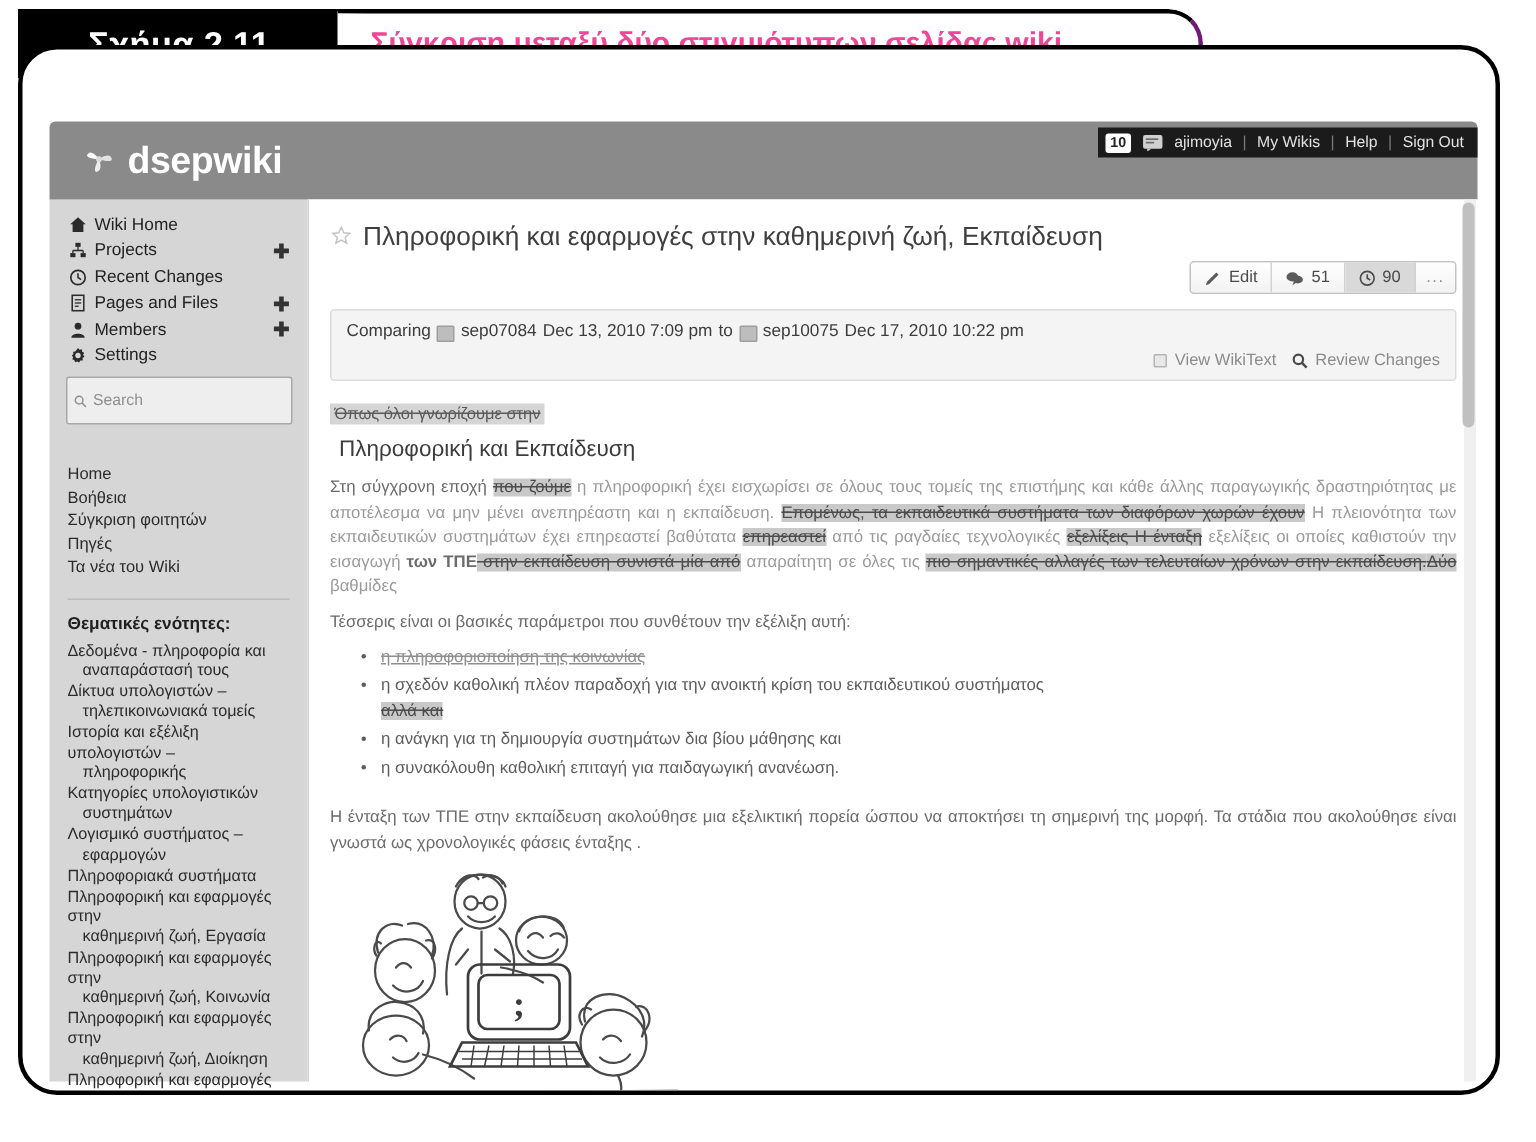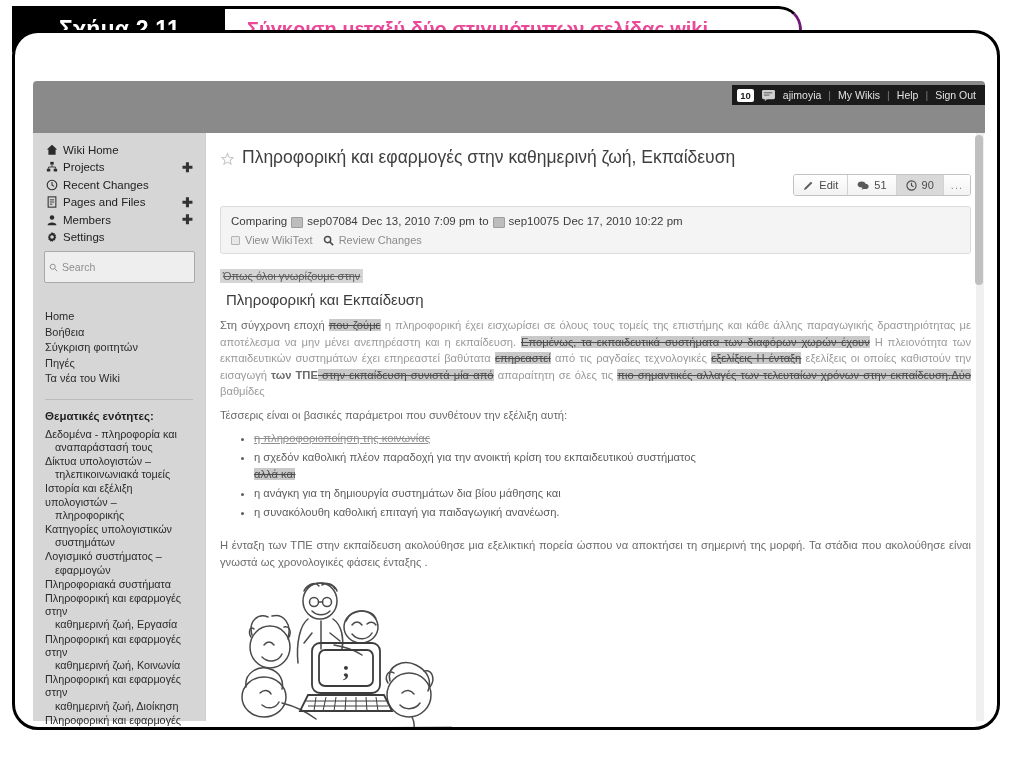--- a/index.html
+++ b/index.html
@@ -160,21 +160,21 @@
 
   
   .main {
     flex: 1;
     background: #ffffff;
     padding: 0 0 0 0;
     position: relative;
     border-left: 1px solid #cfcfcf;
   }
   .page-head {
-    display: flex; align-items: center;
+    display: flex; align-items: flex-start;
     padding: 13px 14px 0 14px;
   }
   .star-icon { width: 15px; height: 15px; margin-top: 4px; margin-right: 7px; flex: 0 0 15px; }
   .page-title {
     font-size: 17.5px; color: #3f3f3f; font-weight: normal;
     line-height: 22px;
   }
   .action-bar {
     display: flex; justify-content: flex-end;
     padding: 6px 14px 0 0;
@@ -211,21 +211,21 @@
     display: flex; align-items: center; gap: 4px; flex-wrap: wrap;
   }
   .user-chip {
     display: inline-block; width: 12px; height: 11px;
     background: #bdbdbd; border: 1px solid #9e9e9e; border-radius: 1px;
     position: relative; top: 1px;
   }
   .compare-sub {
     margin-top: 7px;
     display: flex; align-items: center; gap: 5px;
-    font-size: 11px; color: #8b8b8b;
+    font-size: 11px; color: #8b8b8b; justify-content: flex-end;
   }
   .chk {
     width: 9px; height: 9px; border: 1px solid #b4b4b4; background: #e8e8e8;
     display: inline-block; border-radius: 1px;
   }
 
   
   .diff {
     margin: 12px 14px 0 14px;
     padding-bottom: 10px;
@@ -273,20 +273,31 @@
 
 <div class="figure-bar">
   <div class="figure-number">Σχήμα 2.11</div>
   <div class="figure-title">Σύγκριση μεταξύ δύο στιγμιότυπων σελίδας wiki</div>
 </div>
 
 <div class="frame">
   <div class="frame-inner">
 
     <div class="wiki-top">
+      <div class="brand">
+        <svg class="brand-logo" viewBox="0 0 24 24">
+          <g fill="#ffffff">
+            <path d="M12 11 C12 11, 7 4, 4 7 C1 10, 9 11, 12 11 Z" opacity=".95"></path>
+            <path d="M12 11 C12 11, 19 6, 21 10 C23 14, 15 12, 12 11 Z" opacity=".75"></path>
+            <path d="M12 11 C12 11, 15 18, 11 20 C7 22, 10 13, 12 11 Z" opacity=".85"></path>
+            <circle cx="12" cy="11" r="2.1" fill="#dddddd"></circle>
+          </g>
+        </svg>
+        <span class="brand-name">dsepwiki</span>
+      </div>
 
       <div class="account-bar">
         <span class="notif-count">10</span>
         <svg class="msg-icon" viewBox="0 0 16 13">
           <rect x="1" y="1" width="14" height="10" rx="1.5" fill="#cfcfcf"></rect>
           <path d="M4 11 L4 13 L7 11 Z" fill="#cfcfcf"></path>
           <rect x="3" y="3.5" width="9" height="1.2" fill="#6a6a6a"></rect>
           <rect x="3" y="6" width="6" height="1.2" fill="#6a6a6a"></rect>
         </svg>
         <span class="account-link">ajimoyia</span>

